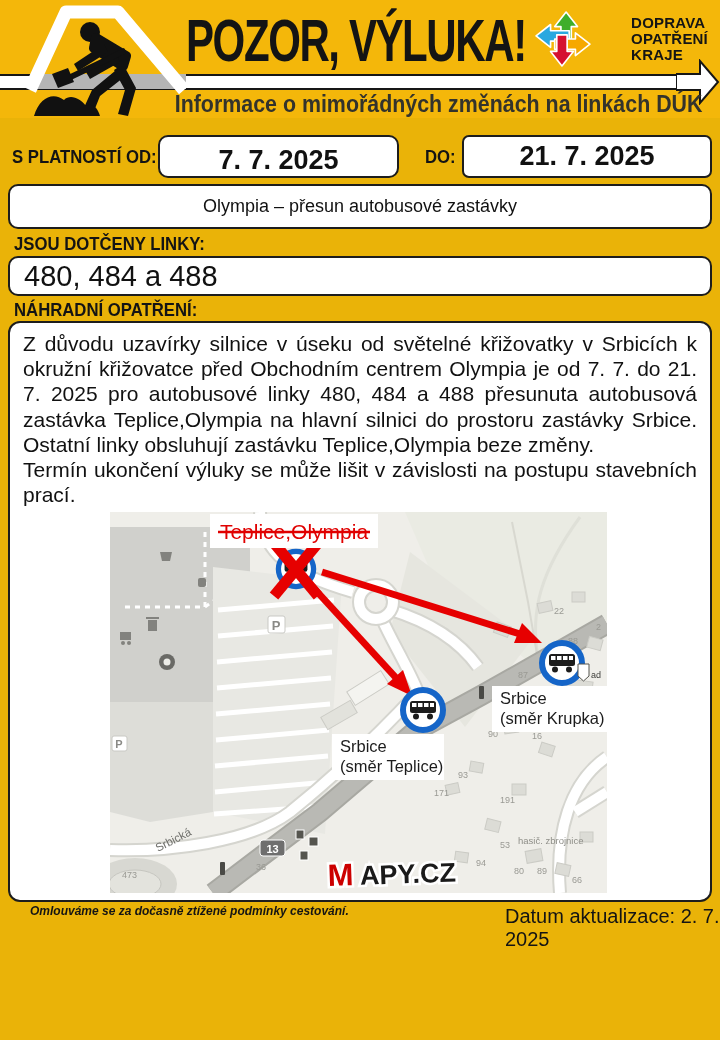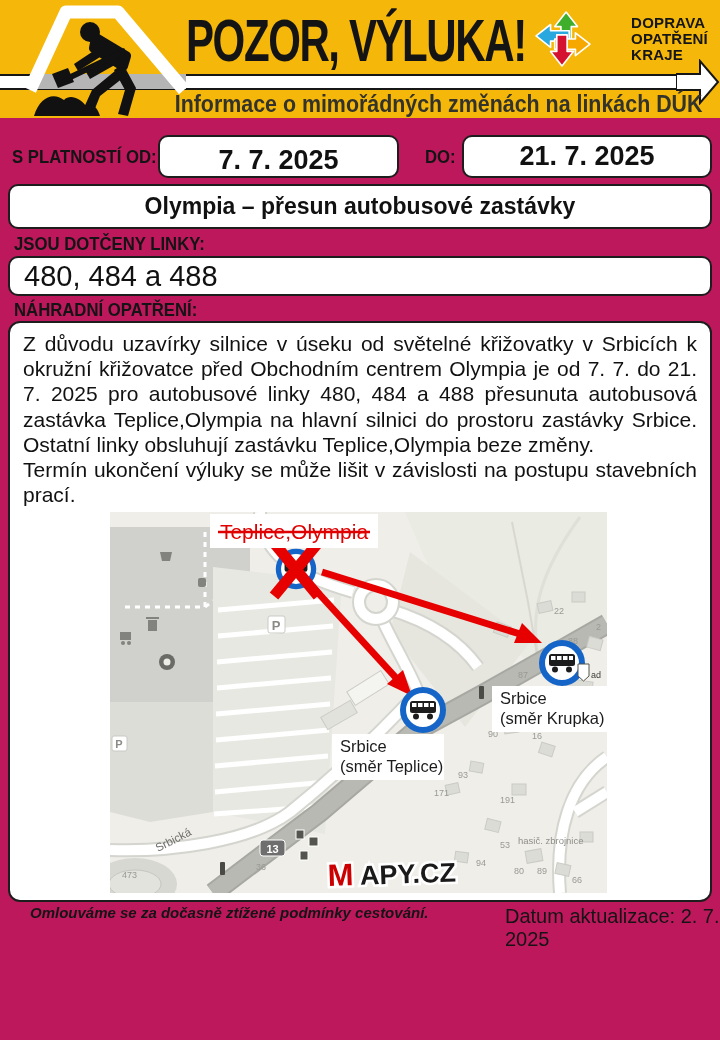--- a/index.html
+++ b/index.html
@@ -1,18 +1,18 @@
 <!DOCTYPE html>
 <html><head>
 <meta charset="utf-8">
 <style>
   * { margin:0; padding:0; box-sizing:border-box; }
   html,body { width:720px; }
   body { font-family:"Liberation Sans", sans-serif; }
-  .poster { position:relative; width:720px; height:1040px; background:#be185d; overflow:hidden; }
+  .poster { position:relative; width:720px; height:1040px; background:#eab308; overflow:hidden; }
 
   
   .header { position:absolute; left:0; top:0; width:720px; height:118px; background:#F4B70A; }
   .band { position:absolute; left:0; right:36px; top:74px; height:16px; background:#fff;
           border-top:2px solid #161616; border-bottom:2px solid #161616; z-index:1; }
   .band-head { position:absolute; right:0; top:59px; z-index:1; }
   .rw-icon { position:absolute; left:6px; top:4px; z-index:3; }
   .main-title { position:absolute; left:186px; top:6px; font-size:60px; font-weight:bold; color:#141414;
                 letter-spacing:-2px; transform:scaleX(.70); transform-origin:0 0; white-space:nowrap; z-index:2; }
   .brand { position:absolute; right:12px; top:15px; text-align:left; color:#151515; font-weight:bold;
@@ -21,35 +21,35 @@
   .subtitle { position:absolute; right:18px; top:91px; font-size:23px; font-weight:bold; color:#33332c;
               transform:scaleX(.93); transform-origin:100% 50%; white-space:nowrap; z-index:2; }
 
   
   .clabel { position:absolute; font-weight:bold; font-size:19px; color:#141414;
             transform:scaleX(.88); transform-origin:0 50%; white-space:nowrap; }
   .wbox { position:absolute; background:#fff; border:2px solid #1d1d1d; border-radius:10px; }
   .from-label { left:12px; top:146px; }
   .from-box { left:158px; top:135px; width:241px; height:43px; display:flex; align-items:flex-end; justify-content:center; }
   .to-label { left:425px; top:146px; }
-  .to-box { left:462px; top:135px; width:250px; height:43px; display:flex; align-items:center; justify-content:center; }
+  .to-box { left:462px; top:135px; width:250px; height:43px; display:flex; align-items:center; justify-content:center;border-radius:7px; }
   .date-text { font-size:27px; font-weight:bold; color:#111; }
   .title-box { left:8px; top:184px; width:704px; height:45px; display:flex; align-items:center; justify-content:center; }
-  .event-title { font-size:23px; font-weight:bold; color:#111; }
+  .event-title { font-size:18px; font-weight:normal; color:#111; }
   .linky-label { left:14px; top:233px; }
   .lines-box { left:8px; top:256px; width:704px; height:40px; display:flex; align-items:center; padding-left:14px; }
   .lines-text { font-size:29px; color:#111; }
   .opatreni-label { left:14px; top:299px; }
 
   .content-box { left:8px; top:321px; width:704px; height:581px; border-radius:12px; padding:8px 13px 0; }
   .content-box p { font-size:21px; line-height:1.2; color:#111; text-align:justify; }
 
   .map-wrap { position:absolute; left:110px; top:512px; width:497px; height:381px; }
 
-  .footer-apology { position:absolute; left:30px; top:904px; font-size:15px; font-weight:bold; font-style:italic; color:#141414; }
+  .footer-apology { position:absolute; left:30px; top:904px; font-size:12px; font-weight:bold; font-style:italic; color:#141414; }
   .footer-updated { position:absolute; left:505px; top:905px; font-size:20px; color:#141414; }
 
   svg text { font-family:"Liberation Sans", sans-serif; }
 </style>
 </head>
 <body>
 
 <div class="poster">
 
   <div class="header">

